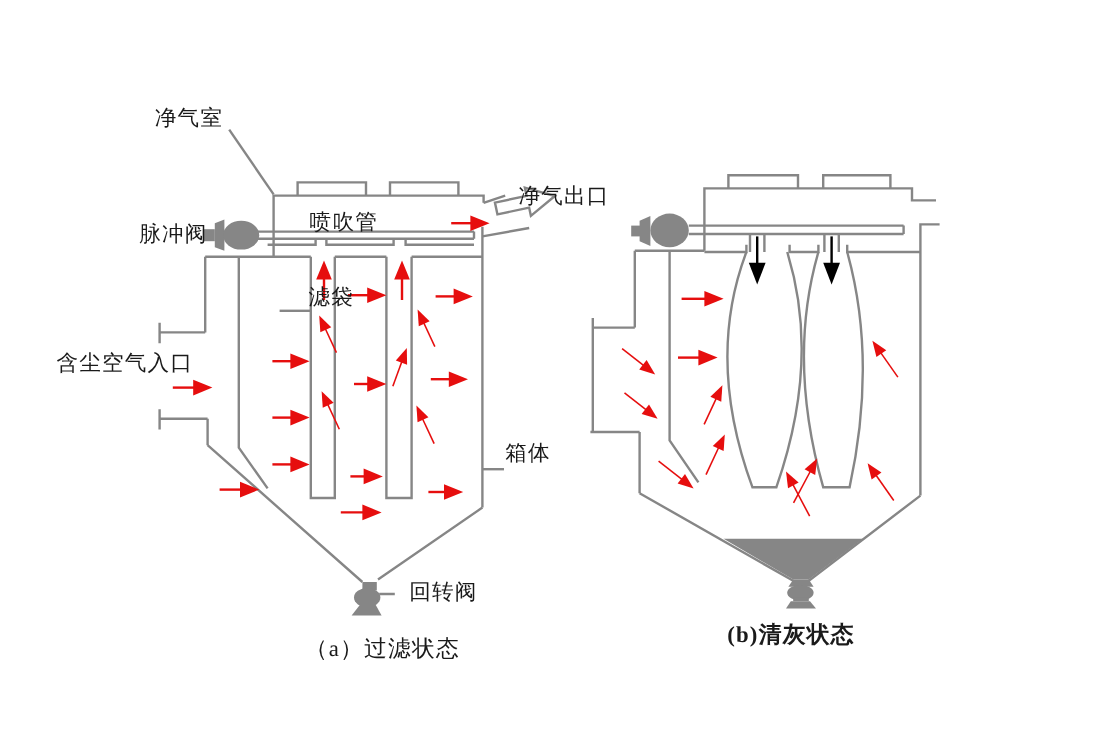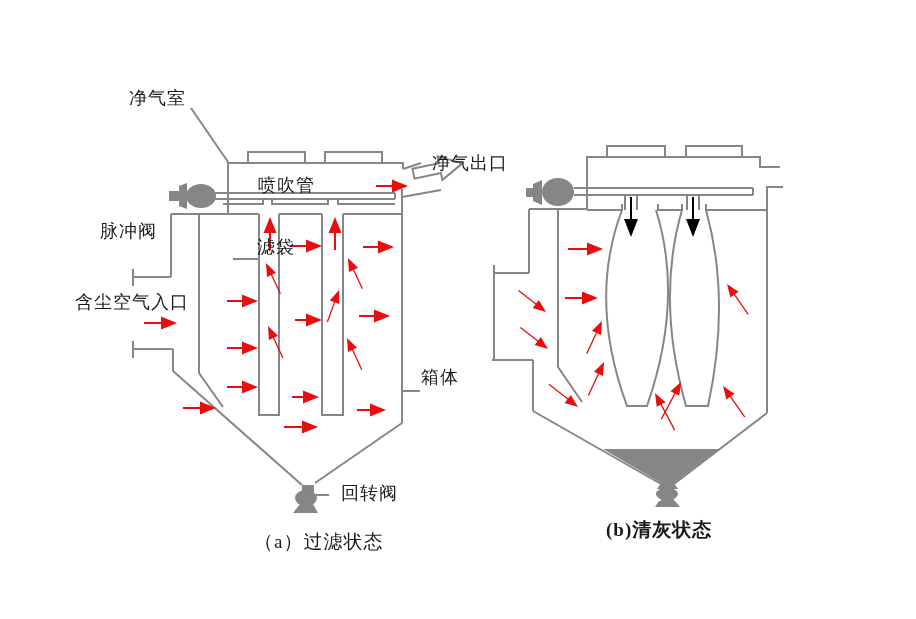--- a/index.html
+++ b/index.html
@@ -13,24 +13,24 @@
   }
   .canvas svg{position:absolute;left:0;top:0;}
   .lbl{
     position:absolute; color:var(--text); font-size:18px; line-height:20px;
     letter-spacing:1px; white-space:nowrap;
   }
   .cap{font-size:19px;}
   
   .lbl-chamber{left:129px; top:88px;}
   .lbl-outlet{left:432px; top:138px;margin-top:15px;}
-  .lbl-pulse{left:100px; top:185px;margin-top:36px;}
+  .lbl-pulse{left:116px; top:185px;}
   .lbl-blowpipe{left:258px; top:175px;}
   .lbl-bag{left:225px; top:237px;margin-left:32px;}
-  .lbl-inlet{left:47px; top:292px;margin-left:28px;}
+  .lbl-inlet{left:47px; top:292px;}
   .lbl-housing{left:421px; top:367px;}
   .lbl-rotary{left:341px; top:483px;}
   .lbl-cap-a{left:254px; top:520px;margin-top:12px;}
   .lbl-cap-b{left:606px; top:520px;font-weight:bold;}
 </style>
 </head>
 <body>
 
 <div class="canvas">
 

